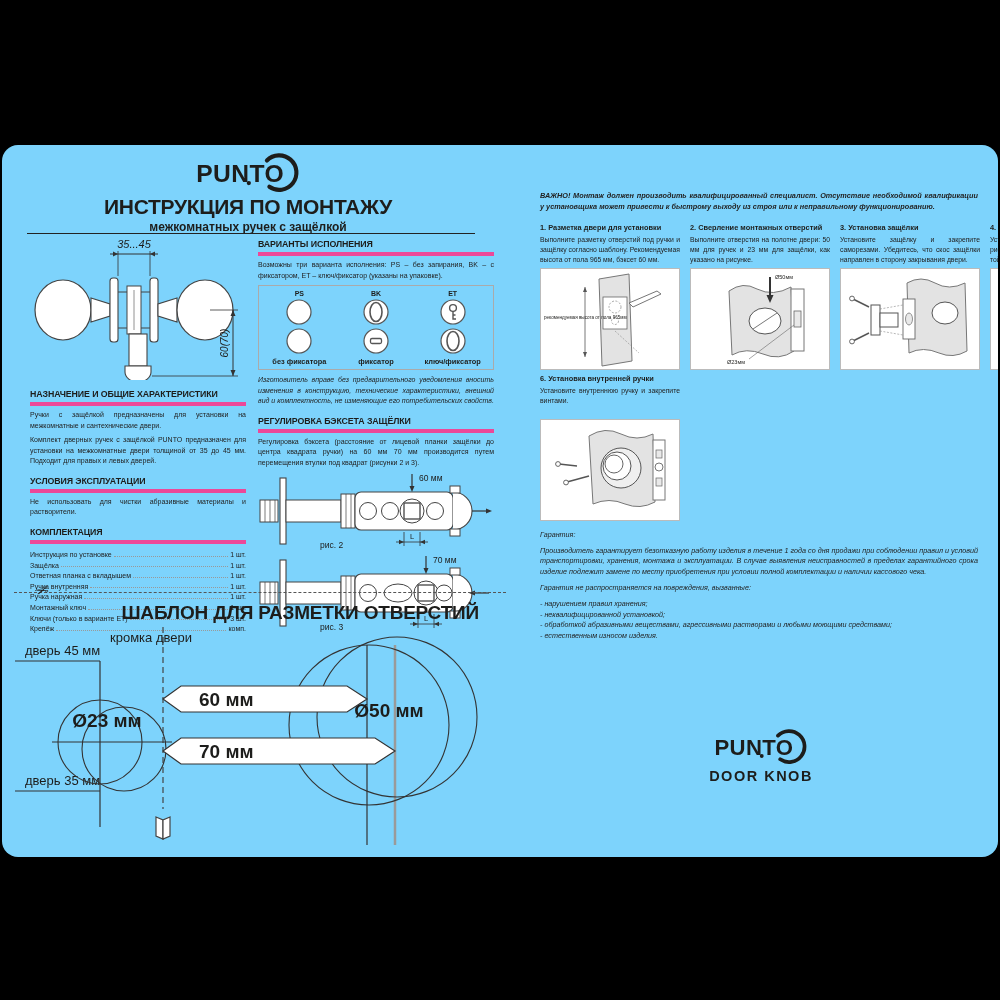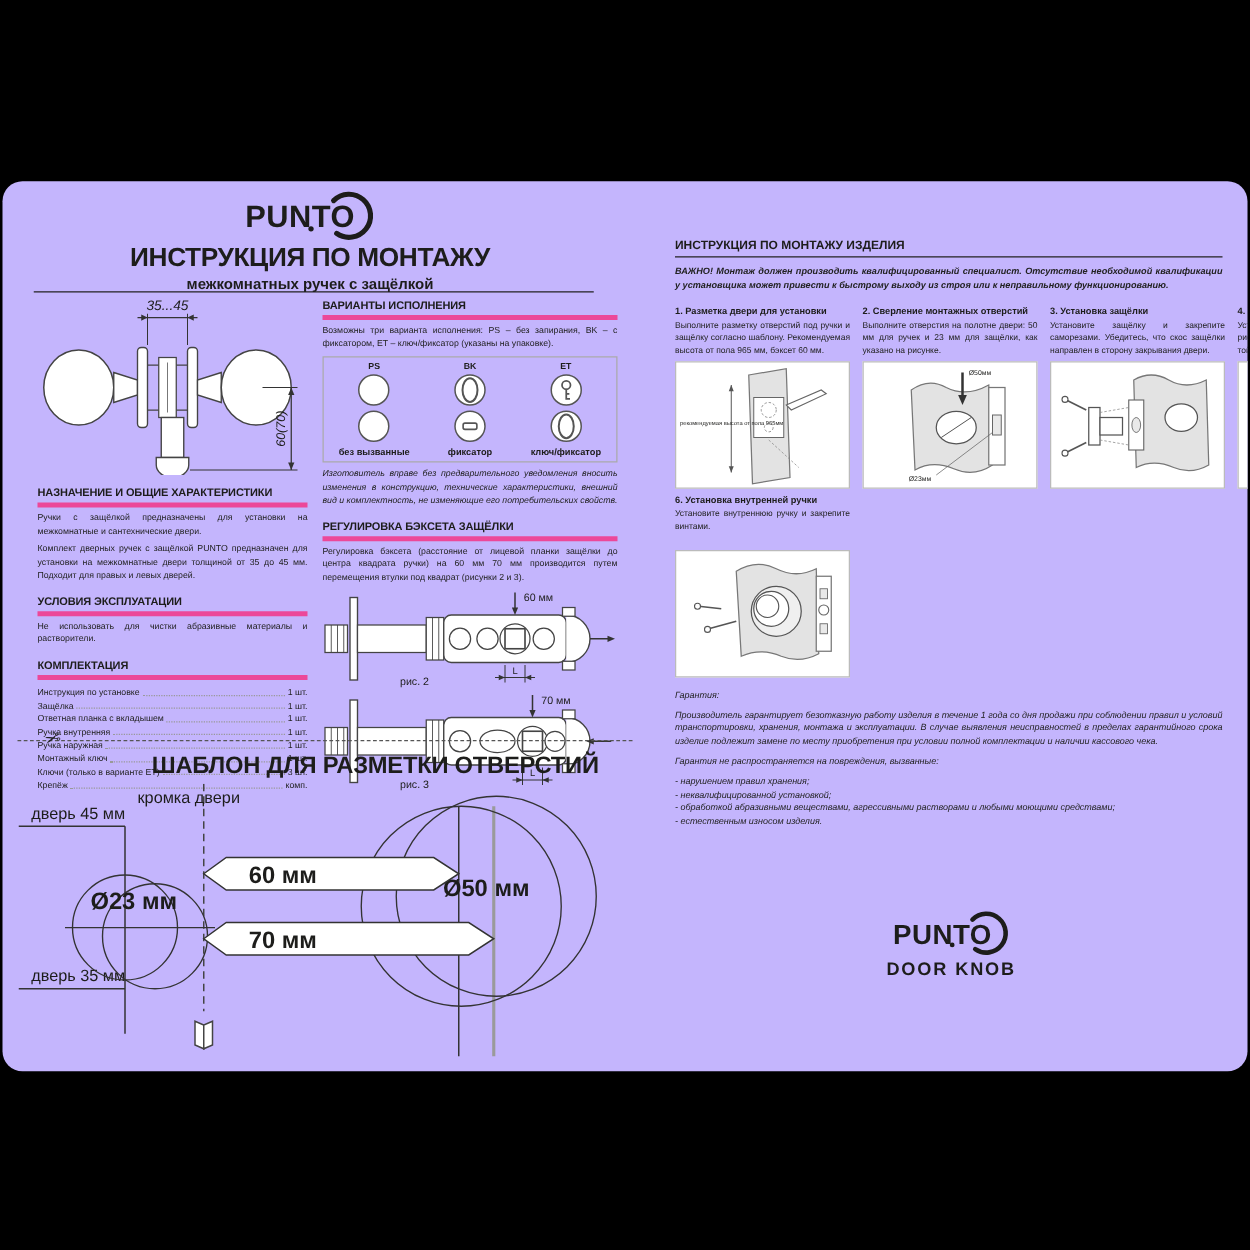--- a/index.html
+++ b/index.html
@@ -1,16 +1,16 @@
 <!DOCTYPE html>
 <html><head>
 <meta charset="utf-8">
 <style>
   html,body{margin:0;padding:0;width:1000px;height:1000px;background:#000;font-family:"Liberation Sans",sans-serif;-webkit-font-smoothing:antialiased;}
-  .card{position:absolute;left:2px;top:145px;width:996px;height:712px;background:#c4b5fd;border-radius:16px;overflow:hidden;color:#1d1d1b;}
+  .card{position:absolute;left:2px;top:145px;width:996px;height:712px;background:#7dd3fc;border-radius:16px;overflow:hidden;color:#1d1d1b;}
   .abs{position:absolute;}
   
   .lp-header{left:15px;top:4px;width:462px;text-align:center;}
   .main-title{font-size:21px;font-weight:bold;letter-spacing:-0.3px;margin-top:0px;}
   .sub-title{font-size:12px;font-weight:bold;margin-top:1px;}
   .lp-rule{left:25px;top:88px;width:448px;border-top:1.3px solid #222;}
   
   .col1{left:28px;top:93px;width:216px;}
   .col2{left:256px;top:94px;width:236px;}
   .sec-h{font-size:8.8px;font-weight:bold;border-bottom:4px solid #ec4899;padding-bottom:3px;margin:9px 0 4px 0;letter-spacing:-0.1px;}
@@ -150,21 +150,21 @@
     <div class="sec-h" style="margin-top:0;">ВАРИАНТЫ ИСПОЛНЕНИЯ</div>
     <p class="body-t">Возможны три варианта исполнения: PS – без запирания, BK – с фиксатором, ET – ключ/фиксатор (указаны на упаковке).</p>
 
     <div class="variant-box">
       <div class="vcol">
         <div class="vcode">PS</div>
         <svg width="30" height="56" viewBox="0 0 30 56" style="margin:0 auto;">
           <circle cx="15" cy="13" r="12" fill="#fff" stroke="#555" stroke-width="1.2"></circle>
           <circle cx="15" cy="42" r="12" fill="#fff" stroke="#555" stroke-width="1.2"></circle>
         </svg>
-        <div class="vlabel">без вызванные</div>
+        <div class="vlabel">без фиксатора</div>
       </div>
       <div class="vcol">
         <div class="vcode">BK</div>
         <svg width="30" height="56" viewBox="0 0 30 56" style="margin:0 auto;">
           <circle cx="15" cy="13" r="12" fill="#fff" stroke="#555" stroke-width="1.2"></circle>
           <ellipse cx="15" cy="13" rx="6" ry="9.5" fill="#fff" stroke="#555" stroke-width="1.6"></ellipse>
           <circle cx="15" cy="42" r="12" fill="#fff" stroke="#555" stroke-width="1.2"></circle>
           <rect x="9.5" y="39.5" width="11" height="5" rx="1.5" fill="#fff" stroke="#555" stroke-width="1.3"></rect>
         </svg>
         <div class="vlabel">фиксатор</div>
@@ -285,21 +285,20 @@
     <text x="192" y="79" font-size="19" font-weight="bold">60 мм</text>
 
     <polygon points="156,124 174,111 368,111 388,124 368,137 174,137" fill="#fff" stroke="#333" stroke-width="1.2"></polygon>
     <text x="192" y="131" font-size="19" font-weight="bold">70 мм</text>
 
     <path d="M149,190 L156,193 L156,212 L149,209 Z" fill="#fff" stroke="#444" stroke-width="1.2"></path>
     <path d="M163,190 L156,193 L156,212 L163,209 Z" fill="#fff" stroke="#444" stroke-width="1.2"></path>
   </svg>
 
   <div class="abs rp">
-    <div class="rp-h">ИНСТРУКЦИЯ ПО МОНТАЖУ ИЗДЕЛИЯ</div>
     <p class="rp-intro rp-imp">ВАЖНО! Монтаж должен производить квалифицированный специалист. Отсутствие необходимой квалификации у установщика может привести к быстрому выходу из строя или к неправильному функционированию.</p>
 
     <div class="steps">
 
       <div>
         <div class="step-title">1. Разметка двери для установки</div>
         <div class="step-text">Выполните разметку отверстий под ручки и защёлку согласно шаблону. Рекомендуемая высота от пола 965 мм, бэксет 60 мм.</div>
         <div class="step-fig">
           <svg width="138" height="98" viewBox="0 0 138 98">
             <polygon points="58,10 88,5 91,92 61,97" fill="#e3e3e3" stroke="#777" stroke-width="1"></polygon>

